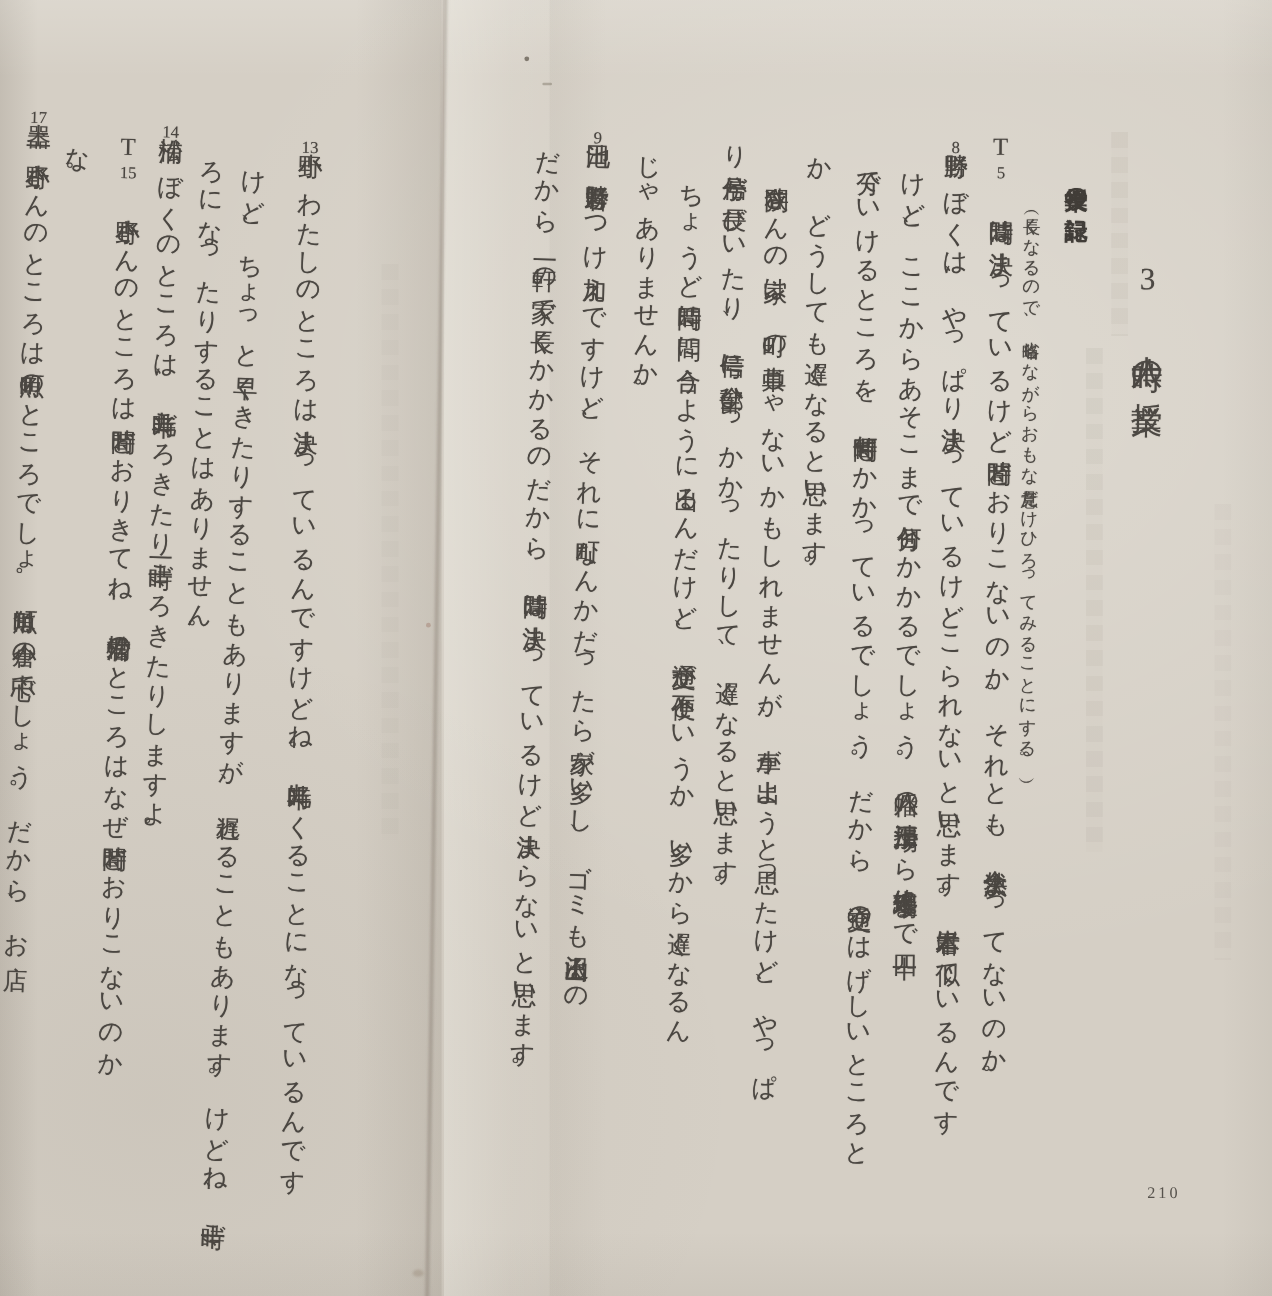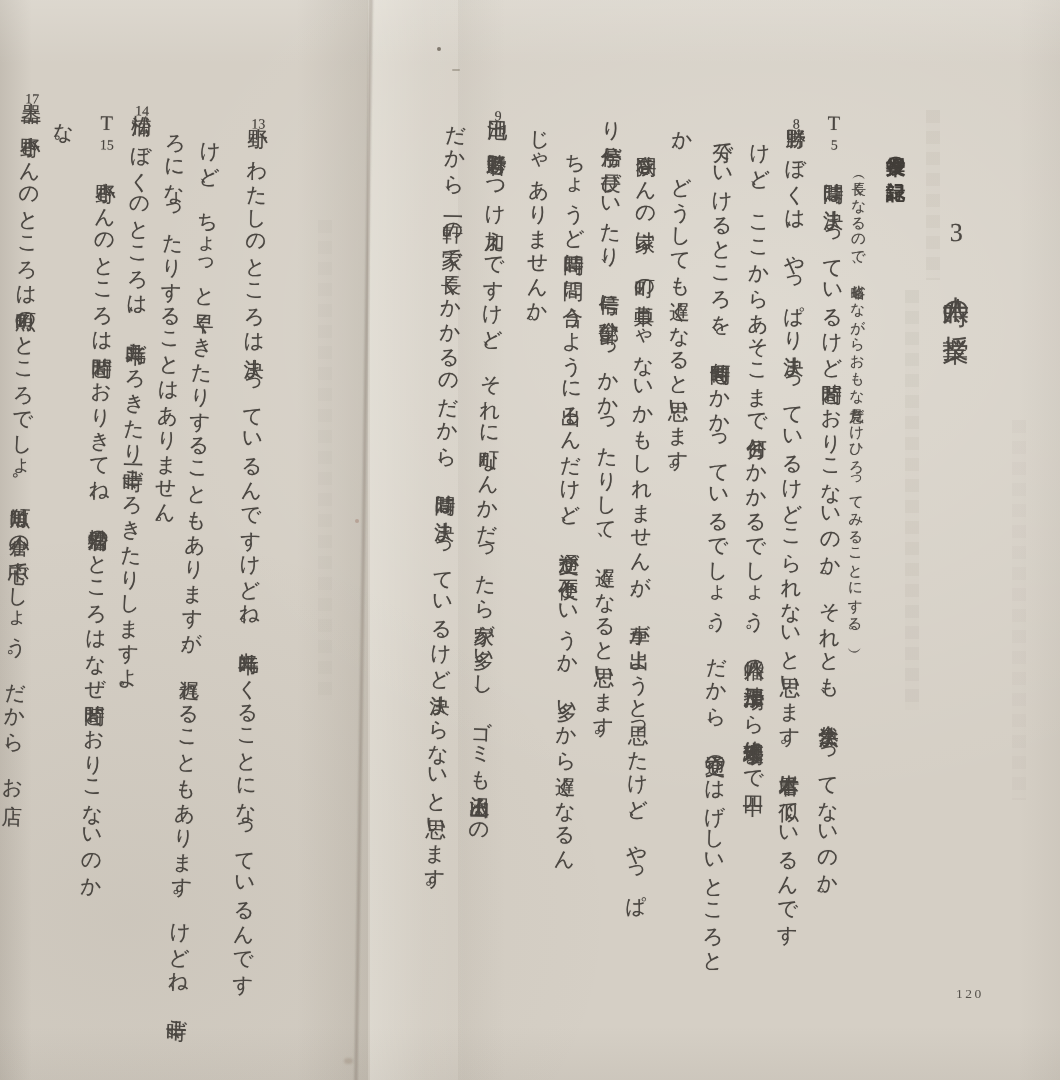--- a/index.html
+++ b/index.html
@@ -126,21 +126,21 @@
   <span>じゃありませんか。</span>
 </div>
 
 <div class="vcol" style="left:486px;top:104px;--r:1.5deg;">
   <span class="spk"><span class="spk-name">池田</span><span class="spk-num">9</span></span><span class="after-label">勝野君につけ加えですけど、それに町なんかだったら家が多いし、ゴミも沢山出るの</span>
 </div>
 <div class="vcol" style="left:444px;top:111px;--r:1.6deg;">
   <span>だから、一軒の家で長くかかるのだから、時間は決まっているけど決まらないと思います。</span>
 </div>
 
-<div class="pageno">120</div>
+<div class="pageno">210</div>
 
 <div class="vcol" style="left:246px;top:112px;--r:1.0deg;">
   <span class="spk"><span class="spk-name">小野</span><span class="spk-num">13</span></span><span class="after-label">わたしのところは決まっているんですけどね。九時半にくることになっているんです</span>
 </div>
 <div class="vcol" style="left:199px;top:128px;--r:2.2deg;">
   <span>けど、ちょっと早くきたりすることもありますが、遅れることもあります。けどね、十時ご</span>
 </div>
 <div class="vcol" style="left:164px;top:120px;--r:1.6deg;">
   <span>ろになったりすることはありません。</span>
 </div>

